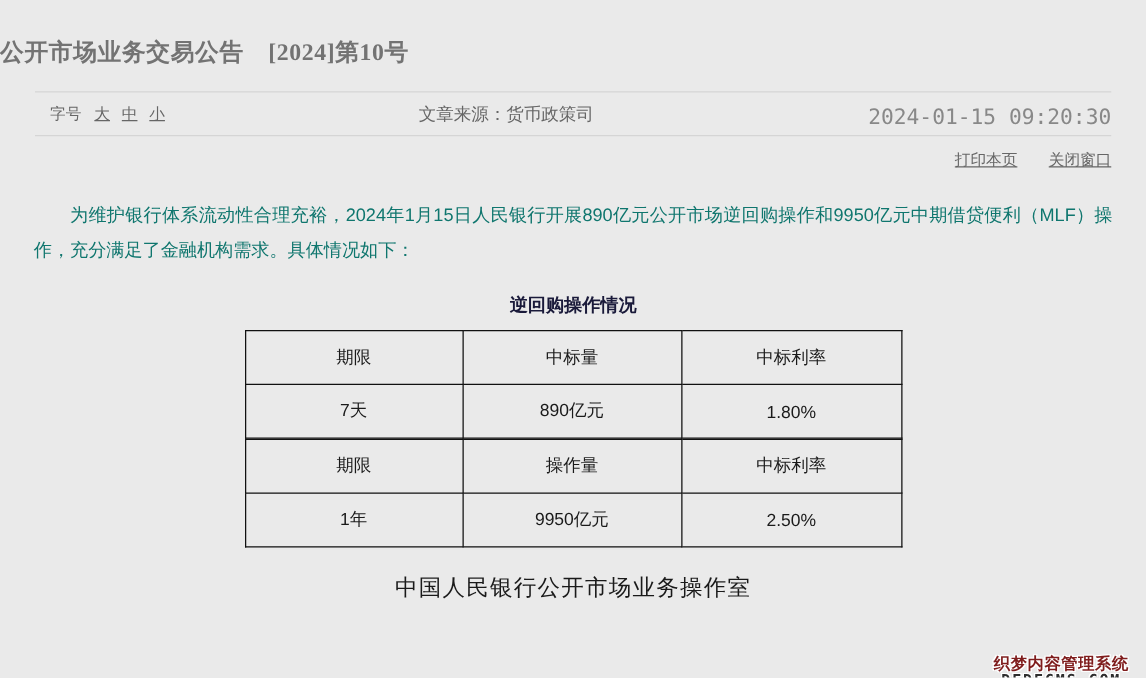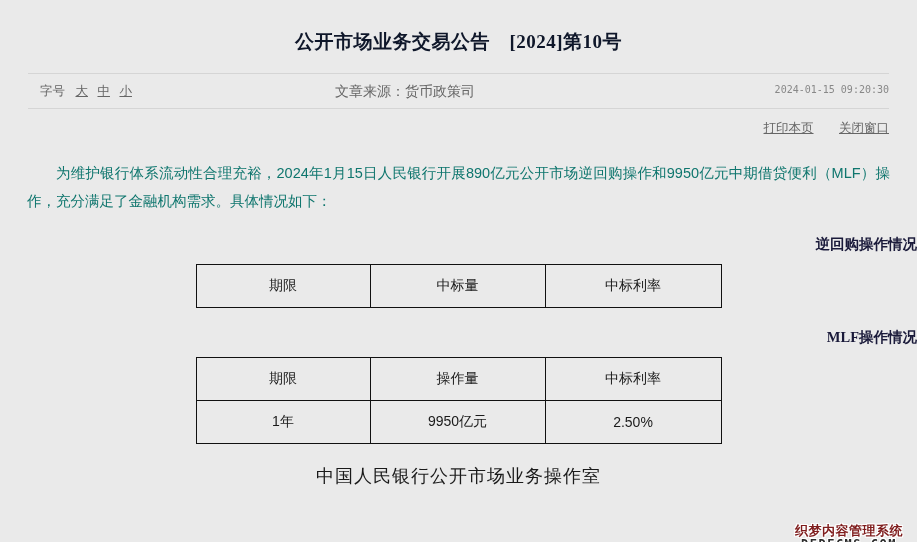--- a/index.html
+++ b/index.html
@@ -17,25 +17,25 @@
   }
 
   .page {
     width: 917px;
     height: 542px;
     position: relative;
   }
 
   
   .doc-title {
-    text-align: center;
+    text-align: left;
     font-family: "Liberation Serif", "DejaVu Serif", serif;
     font-size: 19px;
     font-weight: bold;
-    color: #0f172a;
+    color: #737373;
     padding-top: 16px;
     letter-spacing: 0.5px;
   }
 
   
   .info-wrap {
     margin: 18px 28px 0 28px;
     border-top: 1px solid #d5d5d5;
     border-bottom: 1px solid #d5d5d5;
     height: 34px;
@@ -62,54 +62,55 @@
     left: 307px;
     top: 9px;
     font-size: 14px;
     color: #666666;
     white-space: nowrap;
   }
   .time-box {
     position: absolute;
     right: 0;
     top: 10px;
-    font-size: 10px;
+    font-size: 17px;
     color: #888888;
     font-family: "DejaVu Sans Mono", "Liberation Mono", monospace;
     white-space: nowrap;
   }
 
   
   .actions {
     margin: 0 28px;
     text-align: right;
     padding-top: 11px;
     font-size: 12.5px;
     white-space: nowrap;
+    font-family: Liberation Serif, serif;
   }
   .actions a {
     color: #666666;
     text-decoration: underline;
     margin-left: 22px;
     cursor: pointer;
   }
 
   
   .body-text {
     margin: 22px 27px 0 27px;
     font-size: 14.5px;
     line-height: 28px;
     color: #0f766e;
     text-indent: 2em;
     text-align: justify;
   }
 
   
   .tbl-caption {
-    text-align: right;
+    text-align: center;
     font-family: "Liberation Serif", "DejaVu Serif", serif;
     font-weight: bold;
     font-size: 14.5px;
     color: #1a1a3a;
     margin-top: 20px;
     margin-bottom: 10px;
   }
   table.data-table {
     width: 525px;
     margin: 0 auto;
@@ -199,26 +200,30 @@
           <col class="c1">
           <col class="c2">
           <col class="c3">
         </colgroup>
       <tbody>
         <tr>
           <td>期限</td>
           <td>中标量</td>
           <td>中标利率</td>
         </tr>
+        <tr>
+          <td>7天</td>
+          <td>890亿元</td>
+          <td>1.80%</td>
+        </tr>
       </tbody>
     </table>
   </div>
 
   <div>
-    <div class="tbl-caption">MLF操作情况</div>
     <table class="data-table">
       <colgroup>
           <col class="c1">
           <col class="c2">
           <col class="c3">
         </colgroup>
       <tbody>
         <tr>
           <td>期限</td>
           <td>操作量</td>

